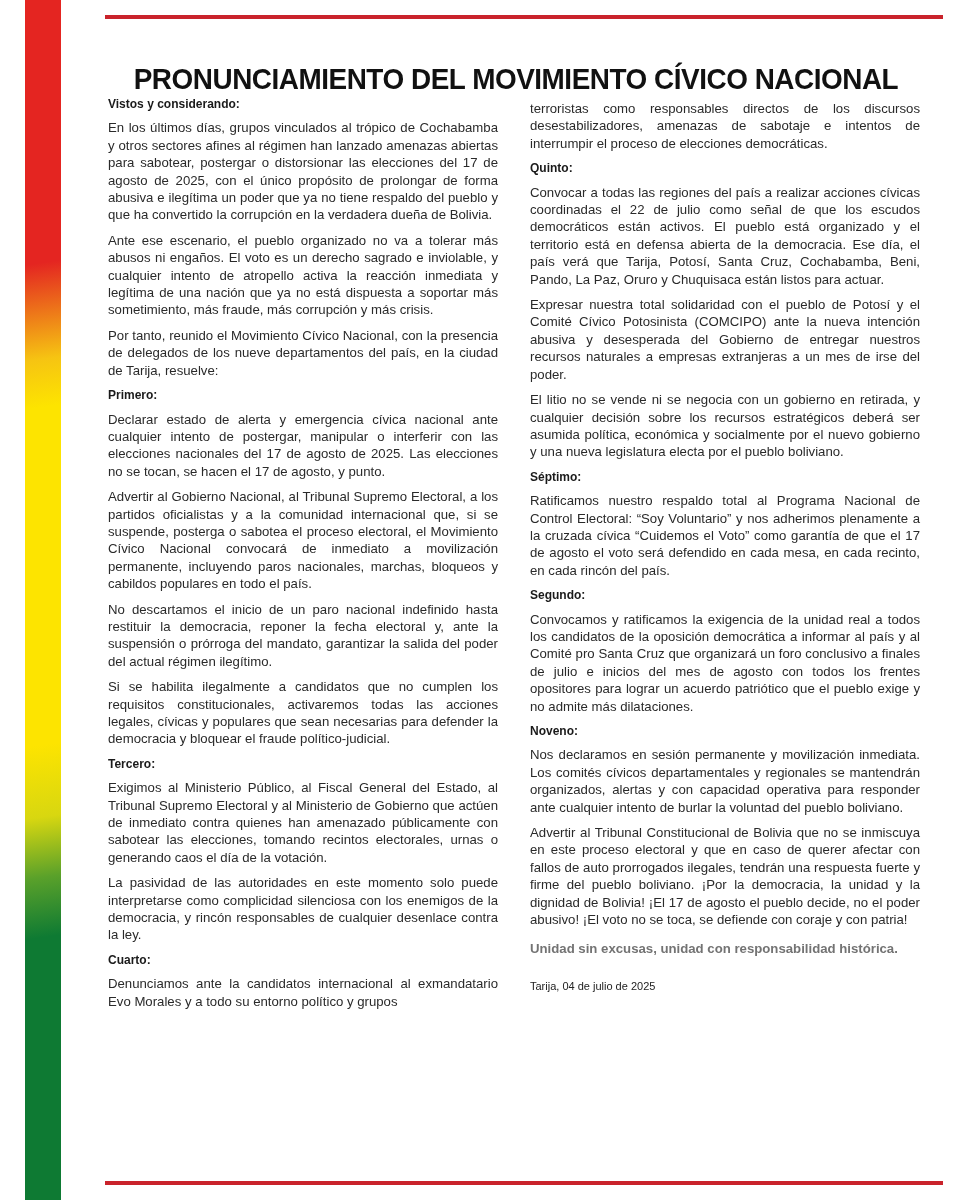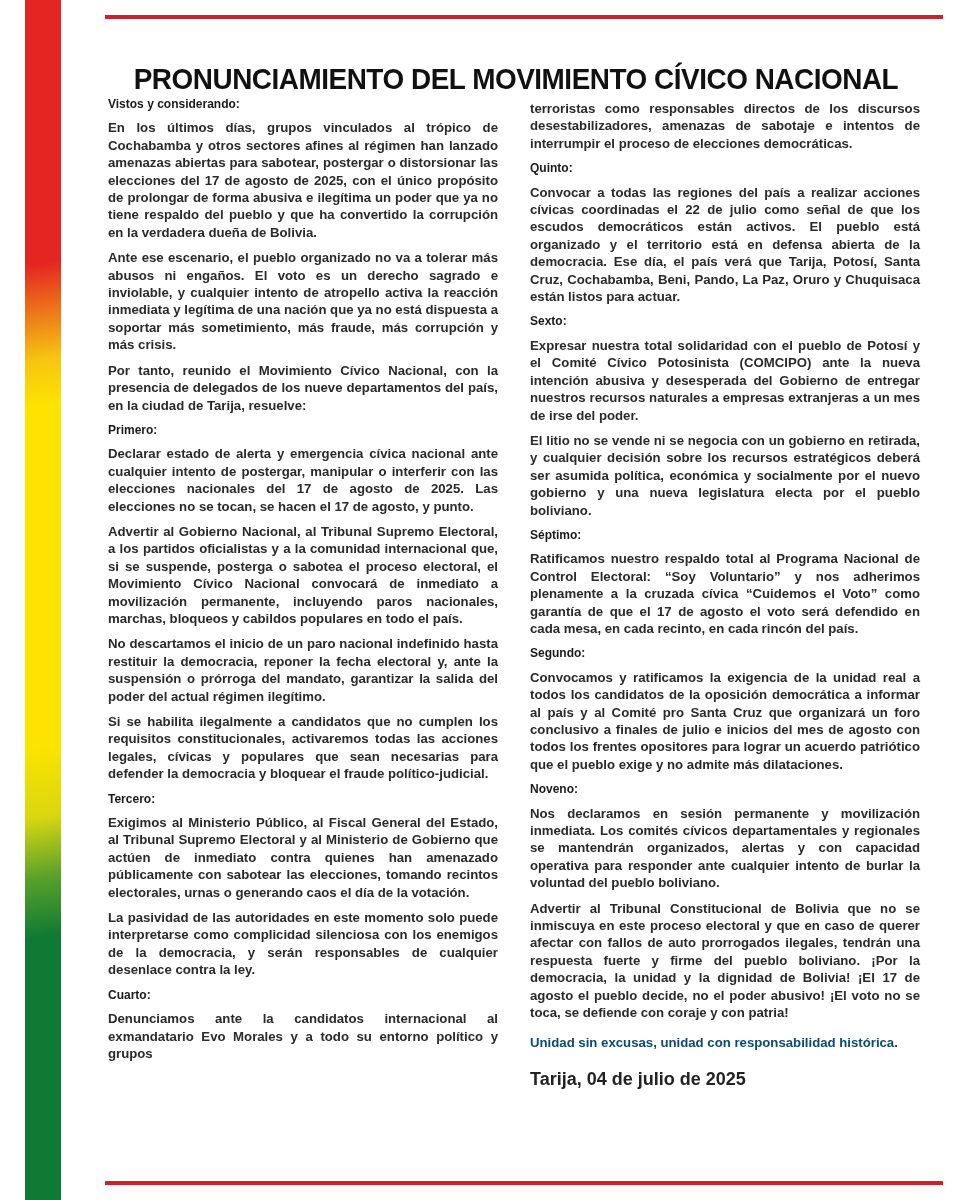--- a/index.html
+++ b/index.html
@@ -23,25 +23,25 @@
     font-family: "Liberation Sans", sans-serif; font-weight: bold; font-size: 30px;
     letter-spacing: -0.5px; color: #111; transform: scaleX(0.93); transform-origin: center;
     white-space: nowrap;
   }
   .col {
     position: absolute; top: 96px; width: 390px;
     font-size: 13.2px; line-height: 17.4px; color: #2a2a2a;
   }
   .col.left { left: 108px; }
   .col.right { left: 530px; top: 100px; }
-  .col p { margin: 0 0 8px 0; text-align: justify; font-weight: bold; }
+  .col p { margin: 0 0 8px 0; text-align: justify; }
   .col h3 { margin: 0 0 6px 0; font-size: 12px; font-weight: bold; color: #1a1a1a; }
-  .closing { font-weight: bold; text-align: justify; margin-top: 12px !important; color: #0c4a6e; }
+  .closing { font-weight: bold; text-align: justify; margin-top: 12px !important; color: #737373; }
   .signoff {
-    text-align: center; margin-top: 20px !important; font-size: 18px; color: #222;
+    text-align: center; margin-top: 20px !important; font-size: 11px; color: #222;
   }
 </style>
 </head>
 <body>
 
 <div class="flag-bar"></div>
 <div class="rule top"></div>
 
 <h1 class="title">PRONUNCIAMIENTO DEL MOVIMIENTO CÍVICO NACIONAL</h1>
 
@@ -53,33 +53,32 @@
 
   <h3>Primero:</h3>
   <p>Declarar estado de alerta y emergencia cívica nacional ante cualquier intento de postergar, manipular o interferir con las elecciones nacionales del 17 de agosto de 2025. Las elecciones no se tocan, se hacen el 17 de agosto, y punto.</p>
 
   <p>Advertir al Gobierno Nacional, al Tribunal Supremo Electoral, a los partidos oficialistas y a la comunidad internacional que, si se suspende, posterga o sabotea el proceso electoral, el Movimiento Cívico Nacional convocará de inmediato a movilización permanente, incluyendo paros nacionales, marchas, bloqueos y cabildos populares en todo el país.</p>
   <p>No descartamos el inicio de un paro nacional indefinido hasta restituir la democracia, reponer la fecha electoral y, ante la suspensión o prórroga del mandato, garantizar la salida del poder del actual régimen ilegítimo.</p>
   <p>Si se habilita ilegalmente a candidatos que no cumplen los requisitos constitucionales, activaremos todas las acciones legales, cívicas y populares que sean necesarias para defender la democracia y bloquear el fraude político-judicial.</p>
 
   <h3>Tercero:</h3>
   <p>Exigimos al Ministerio Público, al Fiscal General del Estado, al Tribunal Supremo Electoral y al Ministerio de Gobierno que actúen de inmediato contra quienes han amenazado públicamente con sabotear las elecciones, tomando recintos electorales, urnas o generando caos el día de la votación.</p>
-  <p>La pasividad de las autoridades en este momento solo puede interpretarse como complicidad silenciosa con los enemigos de la democracia, y serán responsables de cualquier desenlace contra la ley.</p>
+  <p>La pasividad de las autoridades en este momento solo puede interpretarse como complicidad silenciosa con los enemigos de la democracia, y rincón responsables de cualquier desenlace contra la ley.</p>
 
   <h3>Cuarto:</h3>
   <p>Denunciamos ante la candidatos internacional al exmandatario Evo Morales y a todo su entorno político y grupos</p>
 </div>
 
 <div class="col right">
   <p>terroristas como responsables directos de los discursos desestabilizadores, amenazas de sabotaje e intentos de interrumpir el proceso de elecciones democráticas.</p>
 
   <h3>Quinto:</h3>
   <p>Convocar a todas las regiones del país a realizar acciones cívicas coordinadas el 22 de julio como señal de que los escudos democráticos están activos. El pueblo está organizado y el territorio está en defensa abierta de la democracia. Ese día, el país verá que Tarija, Potosí, Santa Cruz, Cochabamba, Beni, Pando, La Paz, Oruro y Chuquisaca están listos para actuar.</p>
 
-  <h3>Sexto:</h3>
   <p>Expresar nuestra total solidaridad con el pueblo de Potosí y el Comité Cívico Potosinista (COMCIPO) ante la nueva intención abusiva y desesperada del Gobierno de entregar nuestros recursos naturales a empresas extranjeras a un mes de irse del poder.</p>
   <p>El litio no se vende ni se negocia con un gobierno en retirada, y cualquier decisión sobre los recursos estratégicos deberá ser asumida política, económica y socialmente por el nuevo gobierno y una nueva legislatura electa por el pueblo boliviano.</p>
 
   <h3>Séptimo:</h3>
   <p>Ratificamos nuestro respaldo total al Programa Nacional de Control Electoral: “Soy Voluntario” y nos adherimos plenamente a la cruzada cívica “Cuidemos el Voto” como garantía de que el 17 de agosto el voto será defendido en cada mesa, en cada recinto, en cada rincón del país.</p>
 
   <h3>Segundo:</h3>
   <p>Convocamos y ratificamos la exigencia de la unidad real a todos los candidatos de la oposición democrática a informar al país y al Comité pro Santa Cruz que organizará un foro conclusivo a finales de julio e inicios del mes de agosto con todos los frentes opositores para lograr un acuerdo patriótico que el pueblo exige y no admite más dilataciones.</p>
 
   <h3>Noveno:</h3>

